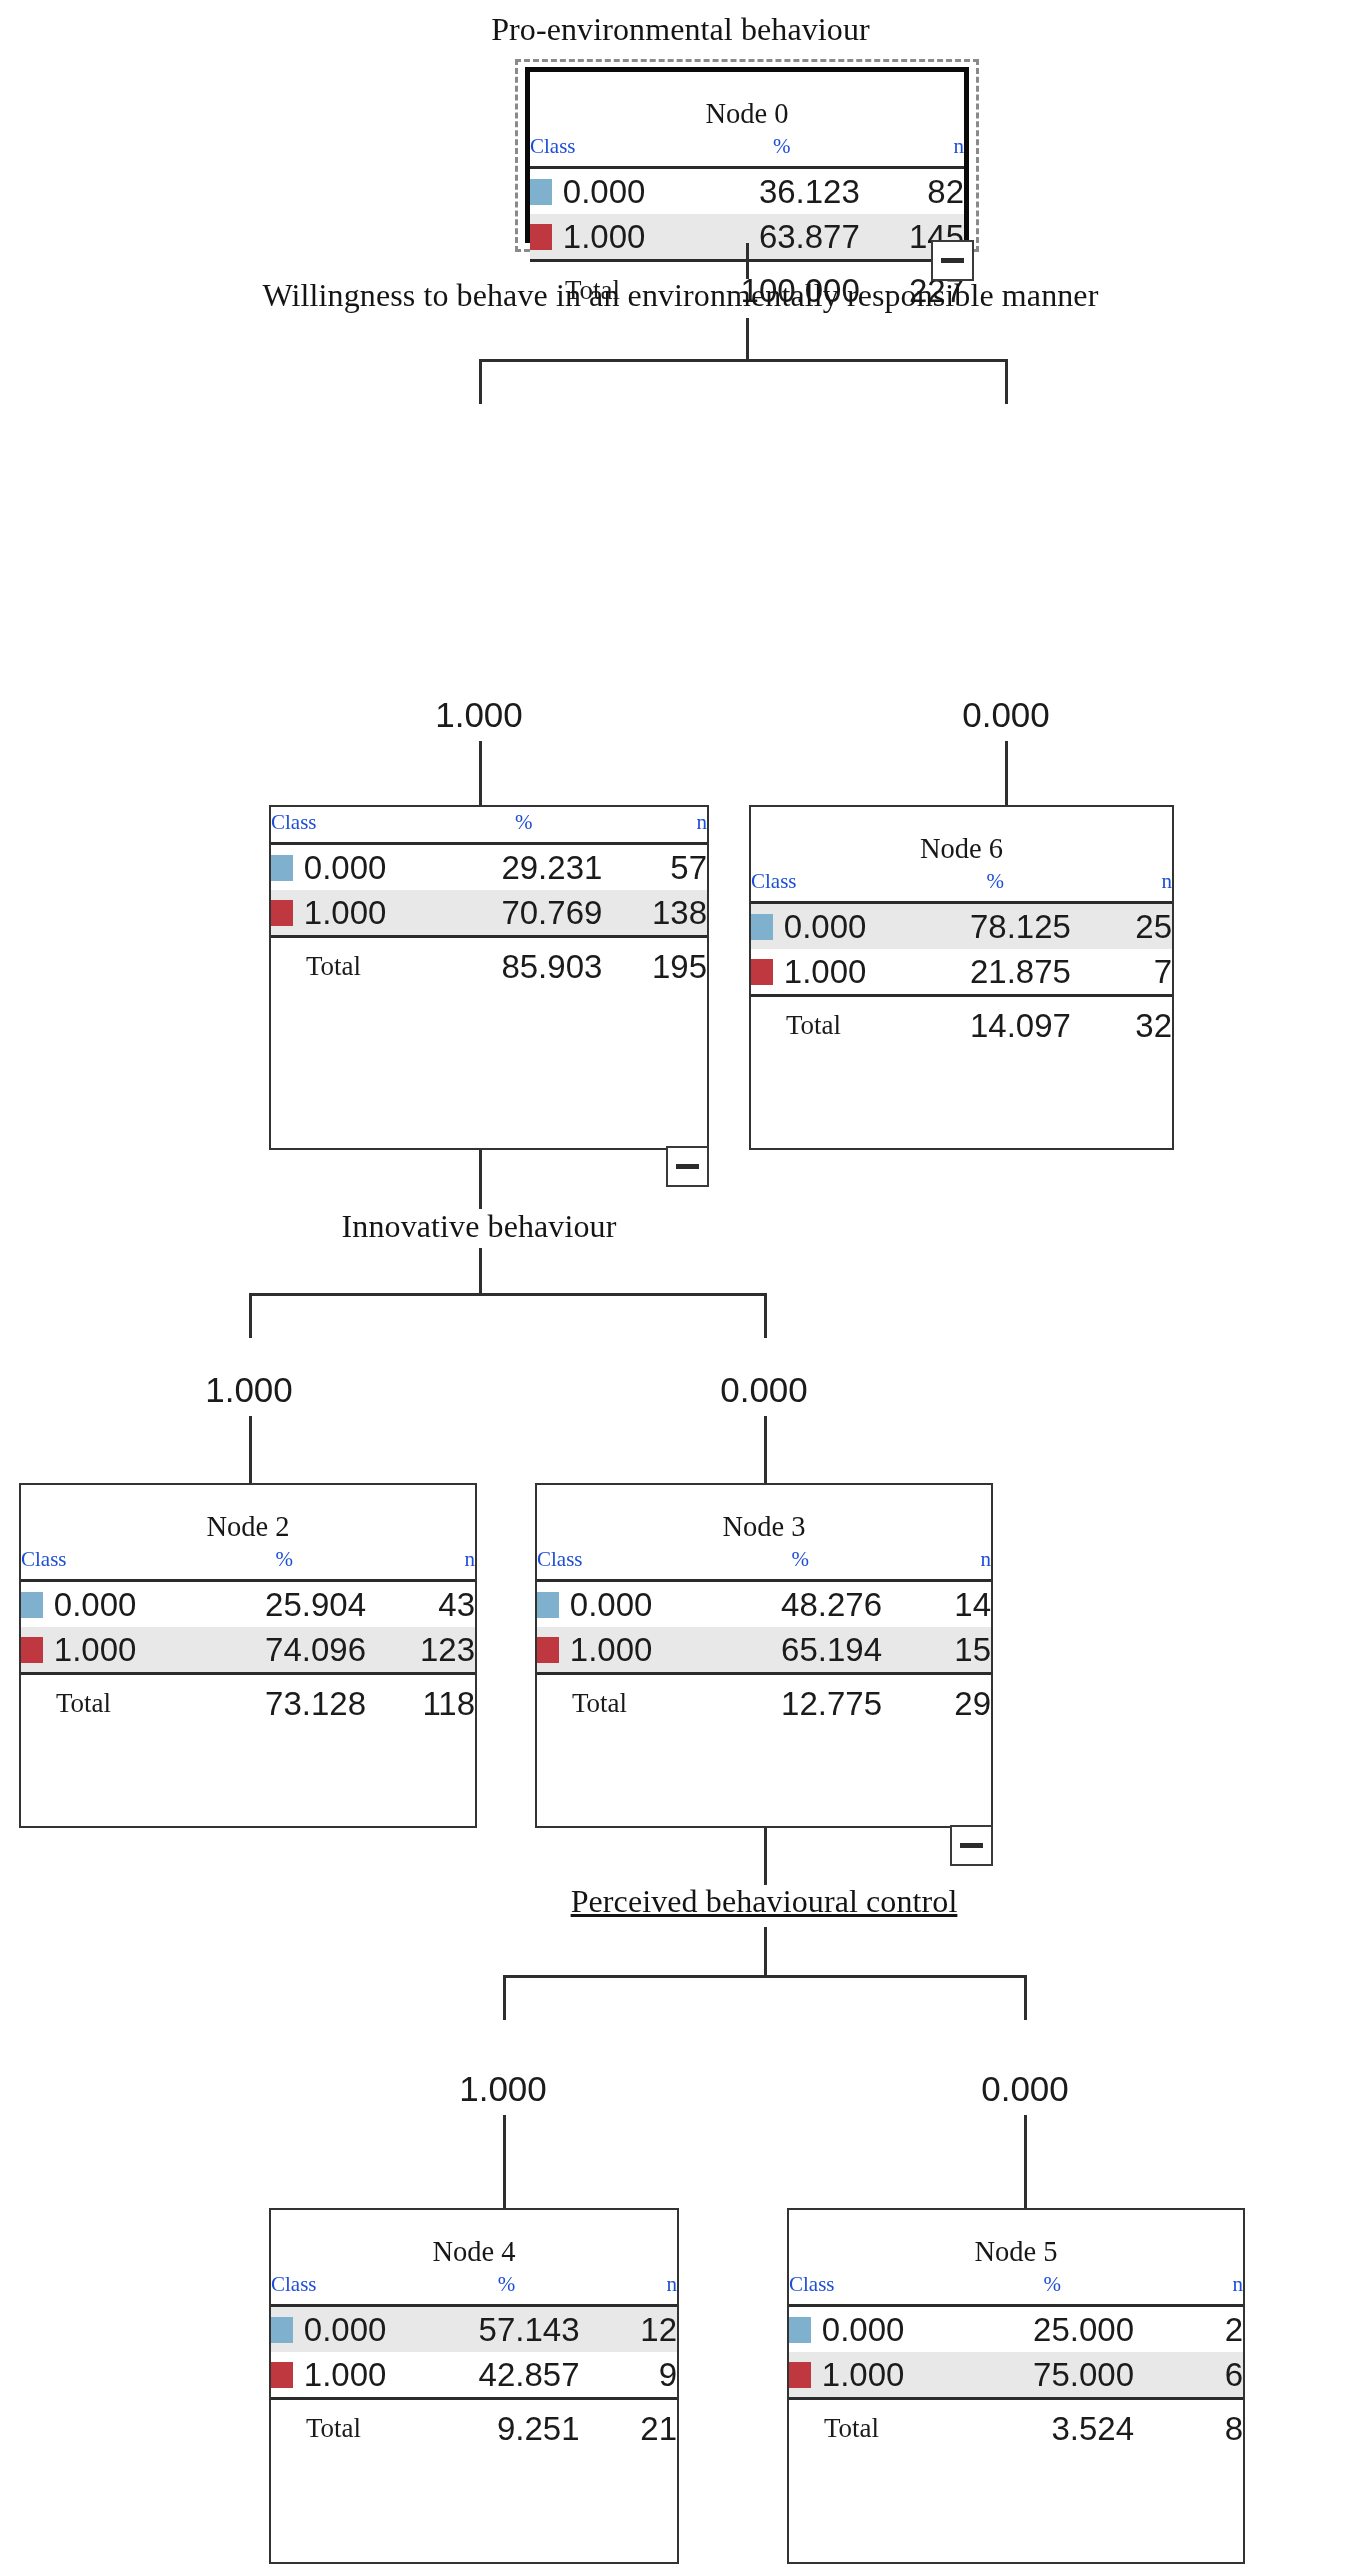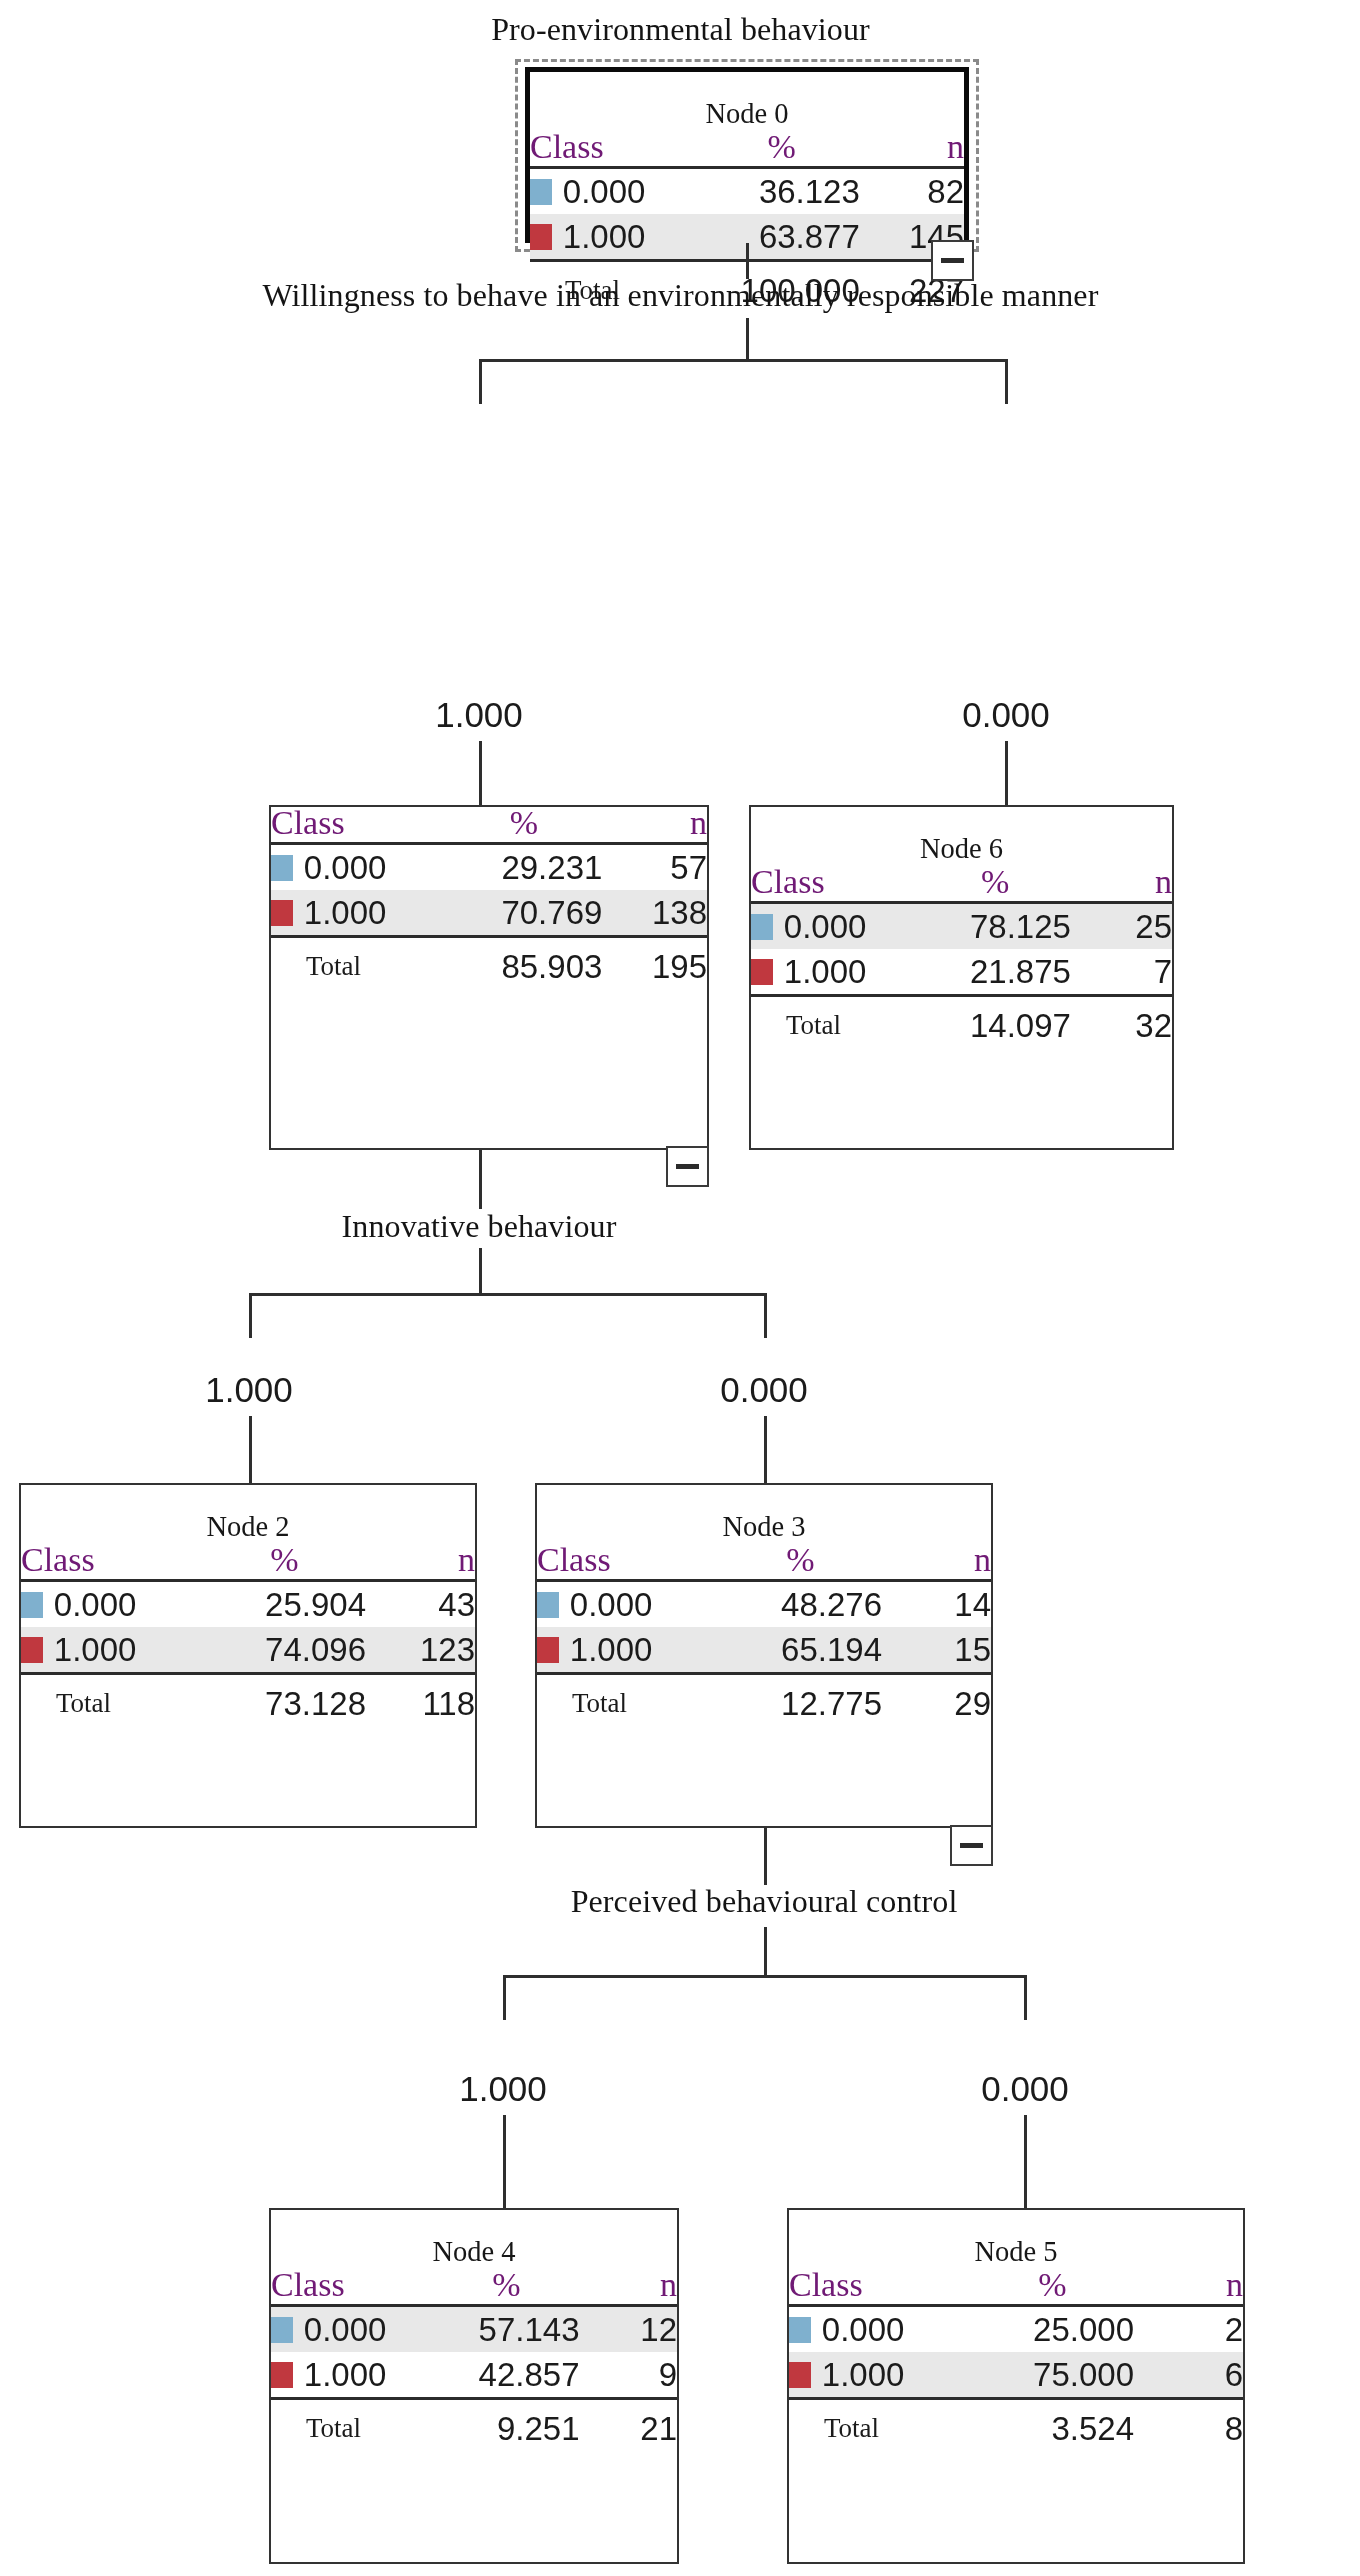--- a/index.html
+++ b/index.html
@@ -76,23 +76,23 @@
   }
 
   .node-table{
     width:100%;
     border-collapse:collapse;
     table-layout:fixed;
   }
   .node-table th{
     font-family:"Liberation Serif", serif;
     font-weight:normal;
-    font-size:34px;
+    font-size:21px;
     line-height:31px;
-    color:#701a75;
+    color:#1d4ed8;
     padding:0 0 3.5px 0;
   }
   .th-class{text-align:left;padding-left:36px;}
   .th-pct{text-align:center;}
   .th-n{text-align:right;padding-right:10.4px;}
 
   .rule-top{border-top:3.5px solid #2b2b2b;}
   .rule-bottom{border-bottom:3.5px solid #2b2b2b;}
 
   .node-table td{
@@ -366,21 +366,21 @@
       </tbody>
     </table>
   </div>
 
   <div class="collapse-btn" style="left:950px;top:1825px;">
     <span class="minus"></span>
   </div>
 
   <div class="line-v" style="left:764px;top:1828px;height:57px;"></div>
 
-  <div class="split-label" style="left:233px;top:1882px;width:1062px;">Perceived behavioural control</div>
+  <div class="split-label" style="left:233px;top:1882px;width:1062px;text-decoration:underline;">Perceived behavioural control</div>
 
   <div class="line-v" style="left:764px;top:1927px;height:50px;"></div>
   <div class="line-h" style="left:503px;top:1975px;width:523px;"></div>
   <div class="line-v" style="left:503px;top:1975px;height:45px;"></div>
   <div class="line-v" style="left:1024px;top:1975px;height:45px;"></div>
 
   <div class="branch-value" style="left:395px;top:2070px;width:216px;">1.000</div>
   <div class="branch-value" style="left:917px;top:2070px;width:216px;">0.000</div>
 
   <div class="line-v" style="left:503px;top:2115px;height:95px;"></div>

